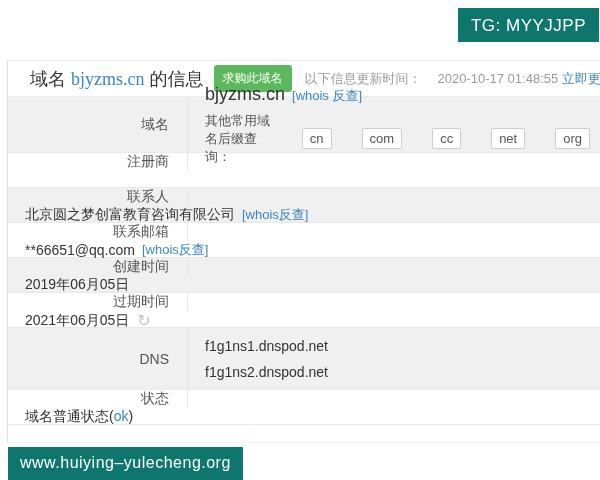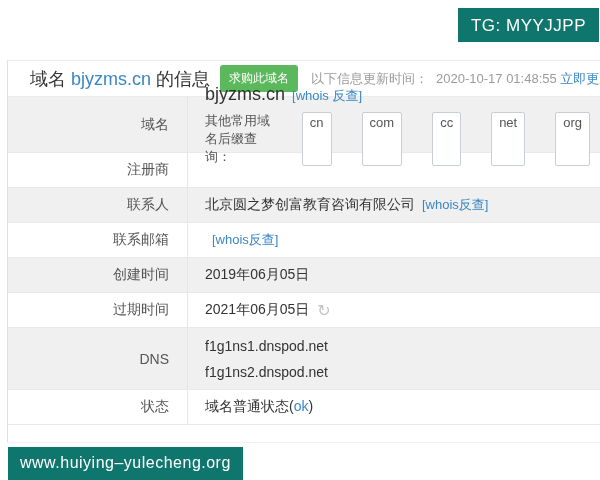--- a/index.html
+++ b/index.html
@@ -17,52 +17,52 @@
   .watermark { top:447px; left:8px; padding:8px 12px 9px; font-size:16px; }
 
   .panel {
     position:absolute; top:60px; left:7px; width:593px; height:383px;
     box-sizing:border-box;
     border-left:1px solid #e0e0e0; border-top:1px solid #ececec;
     border-bottom:1px solid #f1f1f1;
     background:#fff;
   }
   .panel-header { height:35px; display:flex; align-items:center; padding-left:22px; }
-  .page-title { font-size:18px; color:#333; white-space:nowrap; }
+  .page-title { font-size:18px; color:#333; white-space:nowrap;font-family:Liberation Serif, serif; }
   .page-title .domain { color:#3a87c4; margin:0 5px; }
   .buy-btn {
     background:#5cb85c; color:#fff; border:none; border-radius:3px;
     font-size:12px; padding:5px 9px; margin-left:10px; cursor:pointer;
     font-family:inherit; white-space:nowrap;
   }
   .update-info { margin-left:13px; font-size:13px; color:#9b9b9b; white-space:nowrap; }
-  .update-info .time { margin-left:8px; }
+  .update-info .time { margin-left:16px; }
   a.link, .link { color:#3a87c4; text-decoration:none; cursor:pointer; }
 
   .info-table { margin-top:0; border-top:1px solid #ececec; }
   .row { display:flex; border-bottom:1px solid #e9e9e9; box-sizing:border-box; background:#fff; }
   .row.striped { background:#f0f0f0; }
-  .row-std { height:35px; }
+  .row-std { height:35px;flex-direction:column; }
   .row-domain { height:56px; }
   .row-dns { height:62px; }
   .cell-label {
     width:180px; box-sizing:border-box; flex:none;
     display:flex; align-items:center; justify-content:flex-end;
     padding-right:18px; font-size:14px; color:#555;
     border-right:1px solid #e6e6e6;
   }
   .cell-value {
     flex:1; display:flex; align-items:center;
     padding-left:17px; font-size:14px; color:#333;
   }
   .cell-value .ws-link { margin-left:7px; font-size:13px; }
   .cell-value.stacked { flex-direction:column; align-items:flex-start; justify-content:center; }
   .domain-line { display:flex; align-items:baseline; }
   .domain-big { font-size:18px; color:#333; }
-  .suffix-line { display:flex; margin-top:7px;gap:20px; }
+  .suffix-line { display:flex; align-items:center; margin-top:7px;gap:20px; }
   .suffix-query-label { font-size:13px; color:#555; margin-right:8px; }
   .suffix-btn {
     display:inline-block; border:1px solid #c9ced4; background:#fff; color:#555;
     font-size:13px; line-height:1; padding:3px 7px; margin-right:10px;
     border-radius:2px; cursor:pointer;
   }
   .refresh-icon { color:#c3c3c3; font-size:16px; margin-left:8px; cursor:pointer; }
   .dns-line { line-height:26px; }
 </style>
 </head>
@@ -108,20 +108,21 @@
       <div class="cell-label">联系人</div>
       <div class="cell-value">
         <span>北京圆之梦创富教育咨询有限公司</span>
         <a class="link ws-link">[whois反查]</a>
       </div>
     </div>
 
     <div class="row row-std">
       <div class="cell-label">联系邮箱</div>
       <div class="cell-value">
+        <span>**66651@qq.com</span>
         <a class="link ws-link">[whois反查]</a>
       </div>
     </div>
 
     <div class="row striped row-std">
       <div class="cell-label">创建时间</div>
       <div class="cell-value">
           <span>2019年06月05日</span>
         </div>
     </div>

